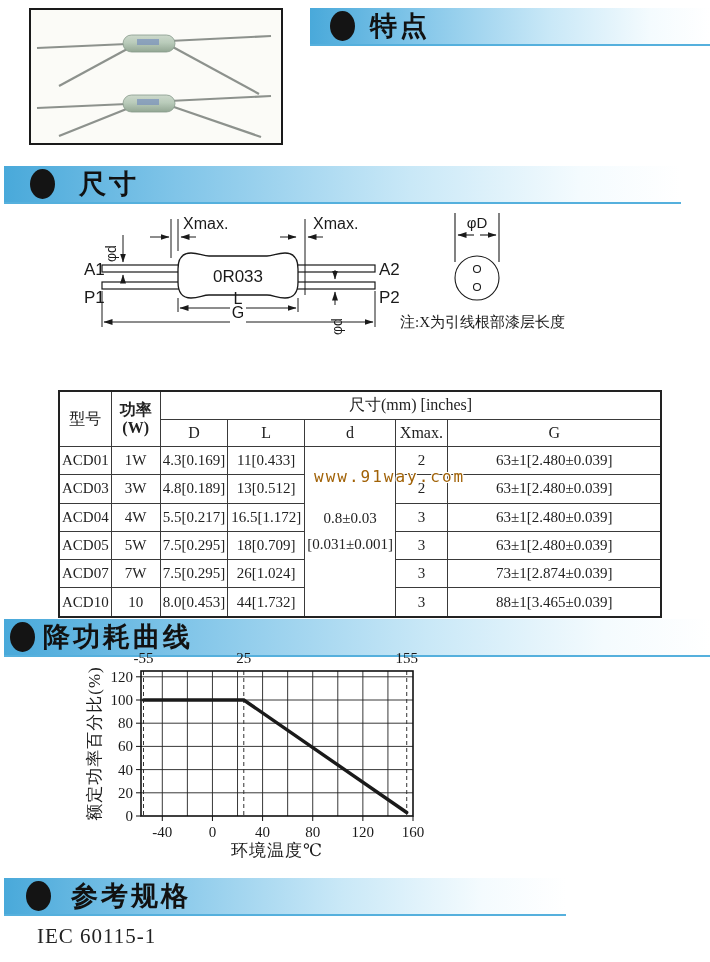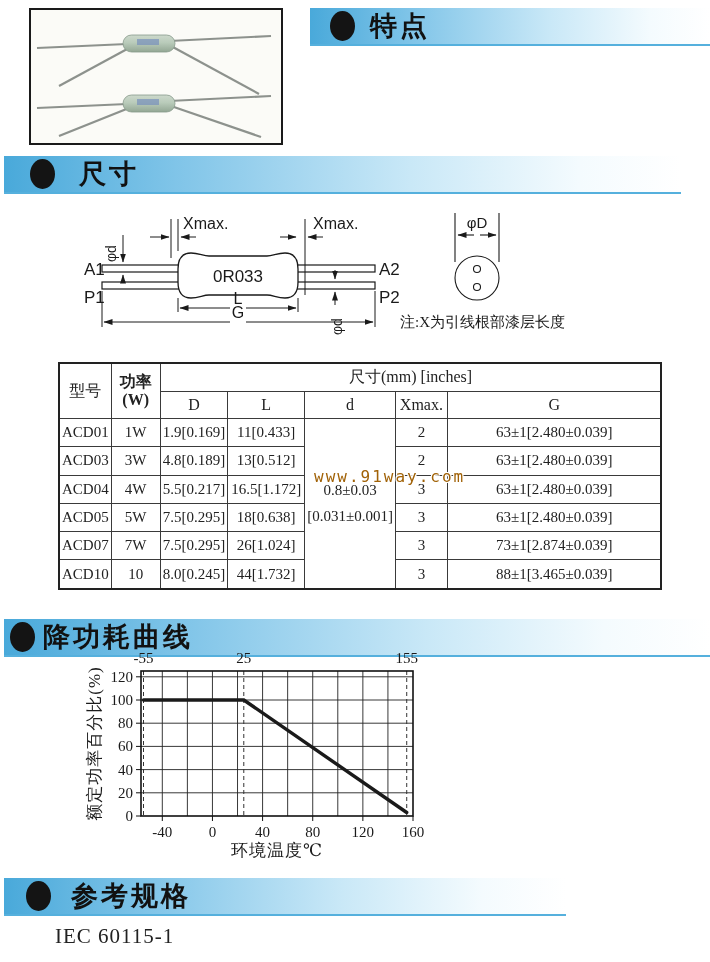--- a/index.html
+++ b/index.html
@@ -18,38 +18,38 @@
   .features-body{position:absolute;left:312px;top:50px;width:396px;margin:0;
                  font-size:15.5px;line-height:29px;letter-spacing:2.2px;text-align:justify;text-indent:2em;color:#222;}
   
   .diagram{position:absolute;left:60px;top:205px;}
   .diagram text{font-family:"Liberation Sans","DejaVu Sans",sans-serif;fill:#1a1a1a;}
   .diagram .serif{font-family:"Liberation Serif","DejaVu Serif",serif;}
   
   table.dims{position:absolute;left:58px;top:362px;border-collapse:collapse;table-layout:fixed;
              font-size:15px;text-align:center;background:#fff;}
   table.dims th,table.dims td{border:1px solid #3a3a3a;font-weight:normal;padding:0 2px;color:#222;}
-  table.dims{border:2px solid #222;}
+  table.dims{border:2px solid #222;margin-top:28px;}
   table.dims thead tr.r1 th{height:27px;font-size:16px;}
   table.dims thead tr.r2 th{height:26px;font-size:16px;}
   table.dims tbody td{height:27.3px;}
   .pow2{display:block;line-height:1.1;font-weight:bold;}
   .dcell span{display:block;line-height:26px;font-family:Liberation Serif, serif;}
   
   .watermark{position:absolute;left:314px;top:467px;z-index:5;
              font-family:"DejaVu Sans Mono","Liberation Mono",monospace;
              font-size:16px;letter-spacing:2px;color:#a16207;
              text-shadow:-1px -1px 0 #fff,1px -1px 0 #fff,-1px 1px 0 #fff,1px 1px 0 #fff;}
   
   .chart{position:absolute;left:85px;top:646px;}
   .chart text{font-family:"Liberation Serif","DejaVu Serif",serif;fill:#1a1a1a;}
   .ct{font-size:15px;}
   .ctb{font-size:17px;letter-spacing:1px;}
   
-  .iec{position:absolute;left:55px;top:924px;font-size:21px;letter-spacing:1px;color:#222;}
+  .iec{position:absolute;left:37px;top:924px;font-size:21px;letter-spacing:1px;color:#222;}
 </style>
 </head>
 <body>
 
 <div class="page">
 
   <div class="photo">
     <svg width="246" height="129" viewBox="0 0 246 129">
       <defs>
         <linearGradient id="rbody" x1="0" y1="0" x2="0" y2="1">
@@ -80,21 +80,21 @@
         <rect x="106" y="89" width="22" height="6" fill="#7b93bb" opacity="0.75"></rect>
       </g>
     </svg>
   </div>
 
   <div class="band" style="left:310px;top:8px;width:400px;">
     <span class="bullet" style="margin-left:20px;"></span>
     <h2 style="margin-left:15px;">特点</h2>
   </div>
 
-  <div class="band" style="left:4px;top:156px;width:677px;">
+  <div class="band" style="left:4px;top:166px;width:677px;">
     <span class="bullet" style="margin-left:26px;"></span>
     <h2 style="margin-left:24px;">尺寸</h2>
   </div>
 
   <svg class="diagram" width="650" height="152" viewBox="0 0 650 152">
     <defs>
       <marker id="ar" markerWidth="10" markerHeight="8" refX="8.5" refY="3" orient="auto" markerUnits="userSpaceOnUse">
         <path d="M0,0 L9,3 L0,6 z" fill="#1a1a1a"></path>
       </marker>
     </defs>
@@ -191,21 +191,21 @@
         <th>L</th>
         <th>d</th>
         <th>Xmax.</th>
         <th>G</th>
       </tr>
     </thead>
     <tbody>
       <tr>
         <td>ACD01</td>
         <td>1W</td>
-        <td>1.9[0.169]</td>
+        <td>4.3[0.169]</td>
         <td>11[0.433]</td>
         <td rowspan="6" class="dcell">
           <span>0.8±0.03</span>
           <span>[0.031±0.001]</span>
         </td>
         <td>2</td>
         <td>63±1[2.480±0.039]</td>
       </tr>
       <tr>
         <td>ACD03</td>
@@ -220,36 +220,36 @@
         <td>4W</td>
         <td>5.5[0.217]</td>
         <td>16.5[1.172]</td>
         <td>3</td>
         <td>63±1[2.480±0.039]</td>
       </tr>
       <tr>
         <td>ACD05</td>
         <td>5W</td>
         <td>7.5[0.295]</td>
-        <td>18[0.638]</td>
+        <td>18[0.709]</td>
         <td>3</td>
         <td>63±1[2.480±0.039]</td>
       </tr>
       <tr>
         <td>ACD07</td>
         <td>7W</td>
         <td>7.5[0.295]</td>
         <td>26[1.024]</td>
         <td>3</td>
         <td>73±1[2.874±0.039]</td>
       </tr>
       <tr>
         <td>ACD10</td>
         <td>10</td>
-        <td>8.0[0.245]</td>
+        <td>8.0[0.453]</td>
         <td>44[1.732]</td>
         <td>3</td>
         <td>88±1[3.465±0.039]</td>
       </tr>
     </tbody>
   </table>
 
   <div class="watermark">www.91way.com</div>
 
   <div class="band" style="left:4px;top:619px;width:706px;">

